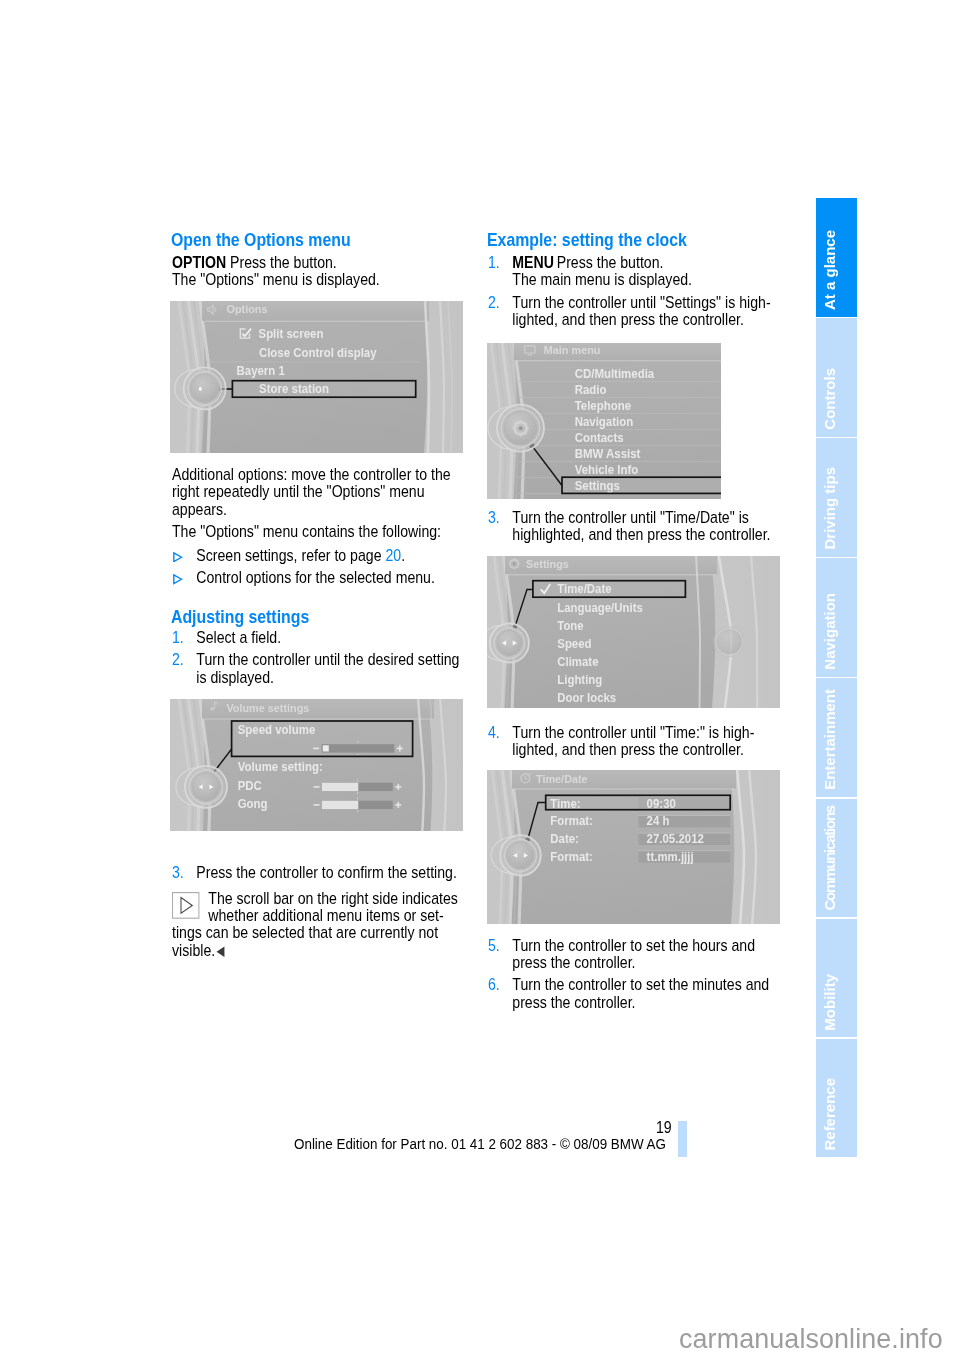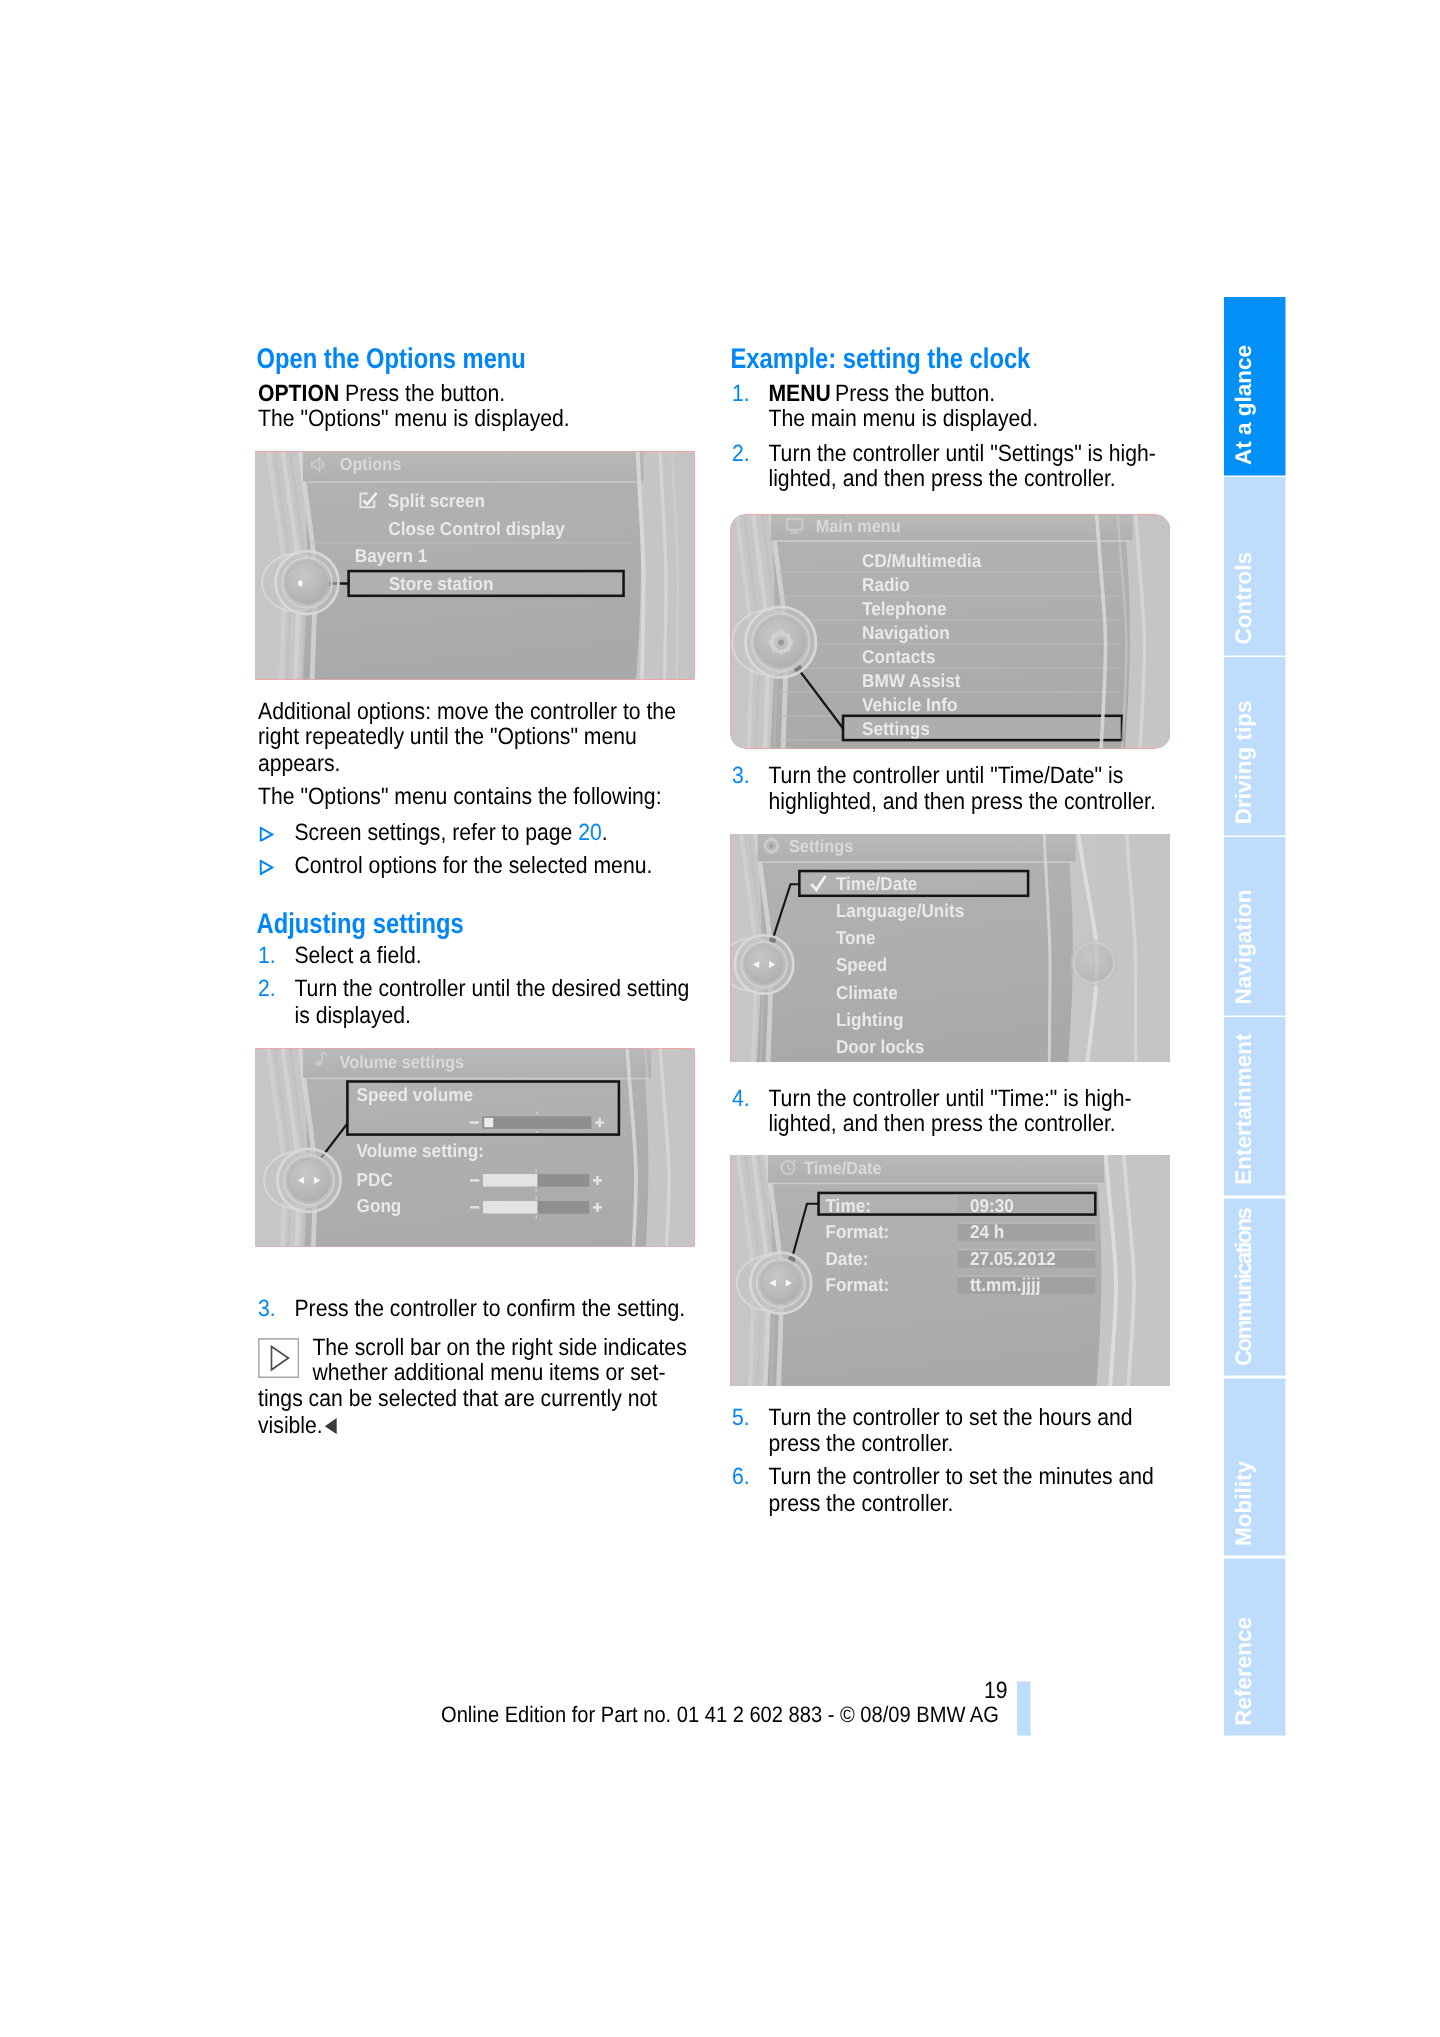--- a/index.html
+++ b/index.html
@@ -36,21 +36,21 @@
   
   #sidebar{position:absolute;left:816px;top:198px;width:41px;height:961px;}
   .tab{position:absolute;left:0;width:41px;background:#bedcfc;}
   .tab.active{background:#0090f7;}
   .tab span{position:absolute;left:0;bottom:6.8px;width:41px;
             writing-mode:vertical-rl;transform:rotate(180deg);
             display:block;text-align:left;white-space:nowrap;
             color:#fff;font-size:15px;font-weight:bold;line-height:28px;}
 
   
-  .shot{position:absolute;overflow:hidden;background:#ef4444;}
+  .shot{position:absolute;overflow:hidden;background:#a16207;}
   .shot svg{display:block;filter:blur(0.45px) contrast(0.97);}
 
   
   #pagenum{position:absolute;left:655.9px;top:1118.8px;
            font-size:15.7px;line-height:17.4px;color:#000;white-space:nowrap;
            transform:scaleX(0.9);transform-origin:left top;}
   #footer-line{position:absolute;left:294.3px;top:1136.1px;width:413px;
                font-size:14.9px;line-height:17.4px;color:#000;white-space:nowrap;
                transform:scaleX(0.9);transform-origin:left top;}
   #footmark{position:absolute;left:677.8px;top:1120.7px;width:9.5px;height:36.3px;background:#bedcfc;}
@@ -306,21 +306,21 @@
           </svg></span></p>
   </div>
 
   <h2 class="sec" style="position:absolute;left:487.3px;top:230.5px;">Example: setting the clock</h2>
 
   <ol class="nlist tx" id="right-steps-1" style="position:absolute;left:487.5px;top:254px;width:324.4px;">
       <li><span class="num">1.</span><span class="b">MENU</span><span> Press the button.</span><br><span>The main menu is displayed.</span></li>
       <li><span class="num">2.</span><span>Turn the controller until "Settings" is high­lighted, and then press the controller.</span></li>
     </ol>
 
-  <div class="shot" id="shot-mainmenu" style="left:487px;top:343px;width:293px;height:156px;border-radius:10px;">
+  <div class="shot" id="shot-mainmenu" style="left:487px;top:343px;width:234px;height:156px;">
       <svg width="293" height="156" viewBox="0 0 293 156" xmlns="http://www.w3.org/2000/svg">
         <defs>
           <linearGradient id="gOutm" x1="0" y1="0" x2="1" y2="0">
             <stop offset="0" stop-color="#c8c8c8"></stop>
             <stop offset="0.5" stop-color="#cbcbcb"></stop>
             <stop offset="1" stop-color="#c6c6c6"></stop>
           </linearGradient>
           <linearGradient id="gInm" x1="0" y1="0" x2="0.15" y2="1">
             <stop offset="0" stop-color="#b5b5b5"></stop>
             <stop offset="0.45" stop-color="#b0b0b0"></stop>
@@ -567,13 +567,14 @@
     </div>
 
   <ol class="nlist tx" id="right-steps-4" style="position:absolute;left:487.5px;top:936.5px;width:324.4px;">
       <li><span class="num">5.</span><span>Turn the controller to set the hours and press the controller.</span></li>
       <li><span class="num">6.</span><span>Turn the controller to set the minutes and press the controller.</span></li>
     </ol>
 
   <div id="pagenum">19</div>
   <div id="footmark"></div>
   <div id="footer-line">Online Edition for Part no. 01 41 2 602 883 - © 08/09 BMW AG</div>
+  <div id="watermark">carmanualsonline.info</div>
 </div>
 
 </body></html>

